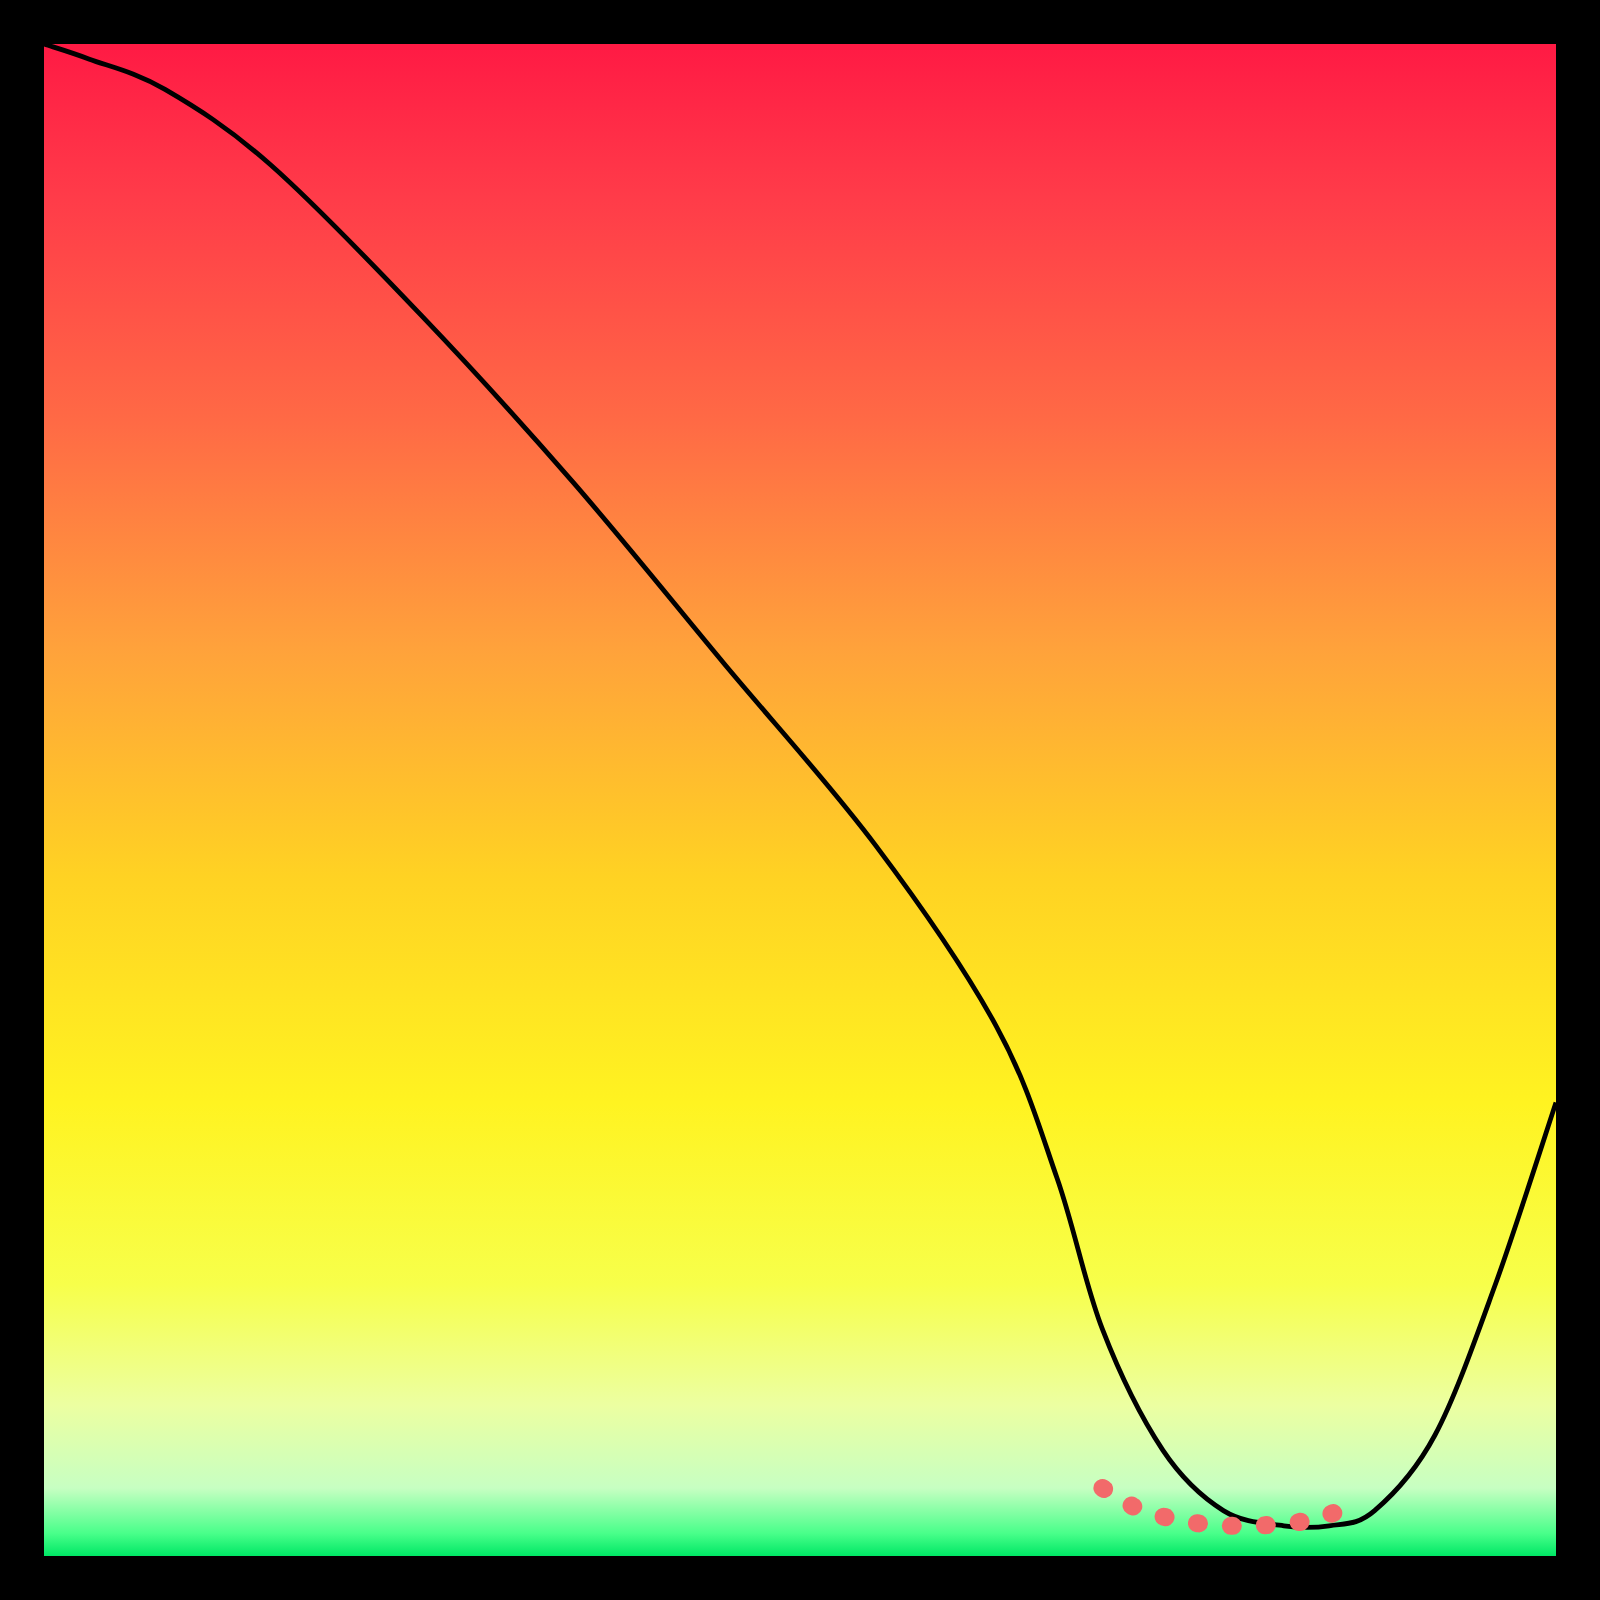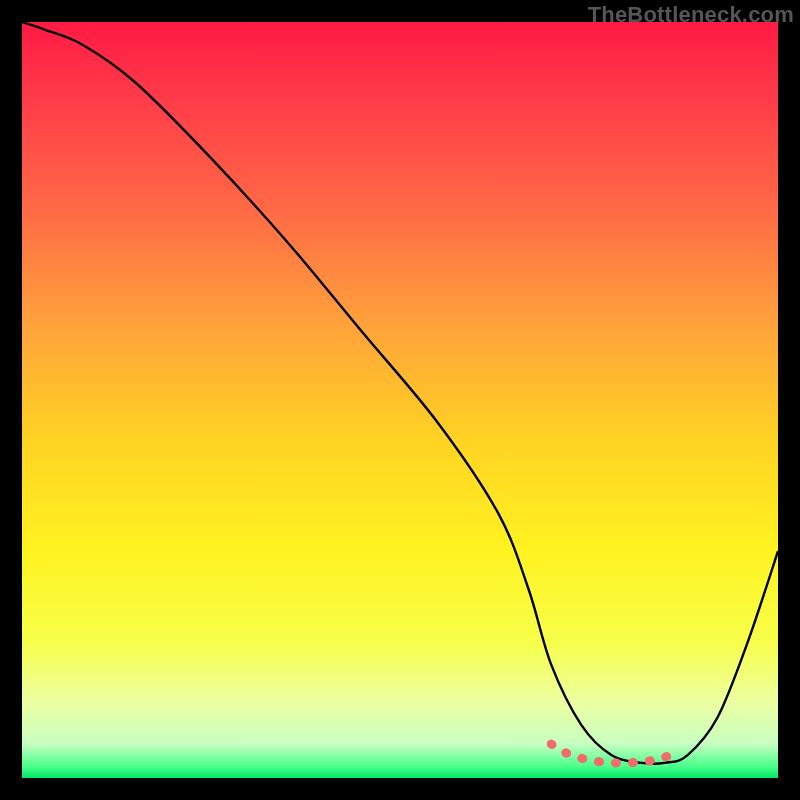--- a/index.html
+++ b/index.html
@@ -68,14 +68,13 @@
       </defs>
       <rect x="0" y="0" width="756" height="756" fill="url(#bg)"></rect>
     </svg>
 
     <svg class="curve" viewBox="0 0 756 756" preserveAspectRatio="none">
       <path id="main-curve" d="M 0.0 0.0 C 3.8 1.3, 12.6 3.8, 22.7 7.6 C 32.8 11.3, 45.4 13.9, 60.5 22.7 C 75.6 31.5, 92.0 41.6, 113.4 60.5 C 134.8 79.4, 163.8 109.6, 189.0 136.1 C 214.2 162.5, 239.4 190.3, 264.6 219.2 C 289.8 248.2, 315.0 279.7, 340.2 310.0 C 365.4 340.2, 393.1 370.4, 415.8 400.7 C 438.5 430.9, 461.2 463.7, 476.3 491.4 C 491.4 519.1, 497.7 541.8, 506.5 567.0 C 515.3 592.2, 520.4 619.9, 529.2 642.6 C 538.0 665.3, 549.4 688.0, 559.4 703.1 C 569.5 718.2, 579.6 727.0, 589.7 733.3 C 599.8 739.6, 611.1 739.6, 619.9 740.9 C 628.7 742.1, 635.0 742.1, 642.6 740.9 C 650.2 739.6, 656.5 740.9, 665.3 733.3 C 674.1 725.8, 685.4 714.4, 695.5 695.5 C 705.6 676.6, 715.7 647.6, 725.8 619.9 C 735.8 592.2, 751.0 544.3, 756.0 529.2" fill="none" stroke="#000" stroke-width="2.4"></path>
       <path id="marker-path" d="M 529.2 722.0 L 544.3 731.1 L 559.4 736.3 L 574.6 739.4 L 589.7 740.9 L 604.8 740.9 L 619.9 740.1 L 635.0 737.9 L 650.2 732.6 L 657.7 727.3" fill="none" stroke="#f26a6a" stroke-width="9" stroke-linecap="round" stroke-linejoin="round" stroke-dasharray="1 16"></path>
     </svg>
   </div>
 
-  <div class="watermark">TheBottleneck.com</div>
 </div>
 
 </body></html>

